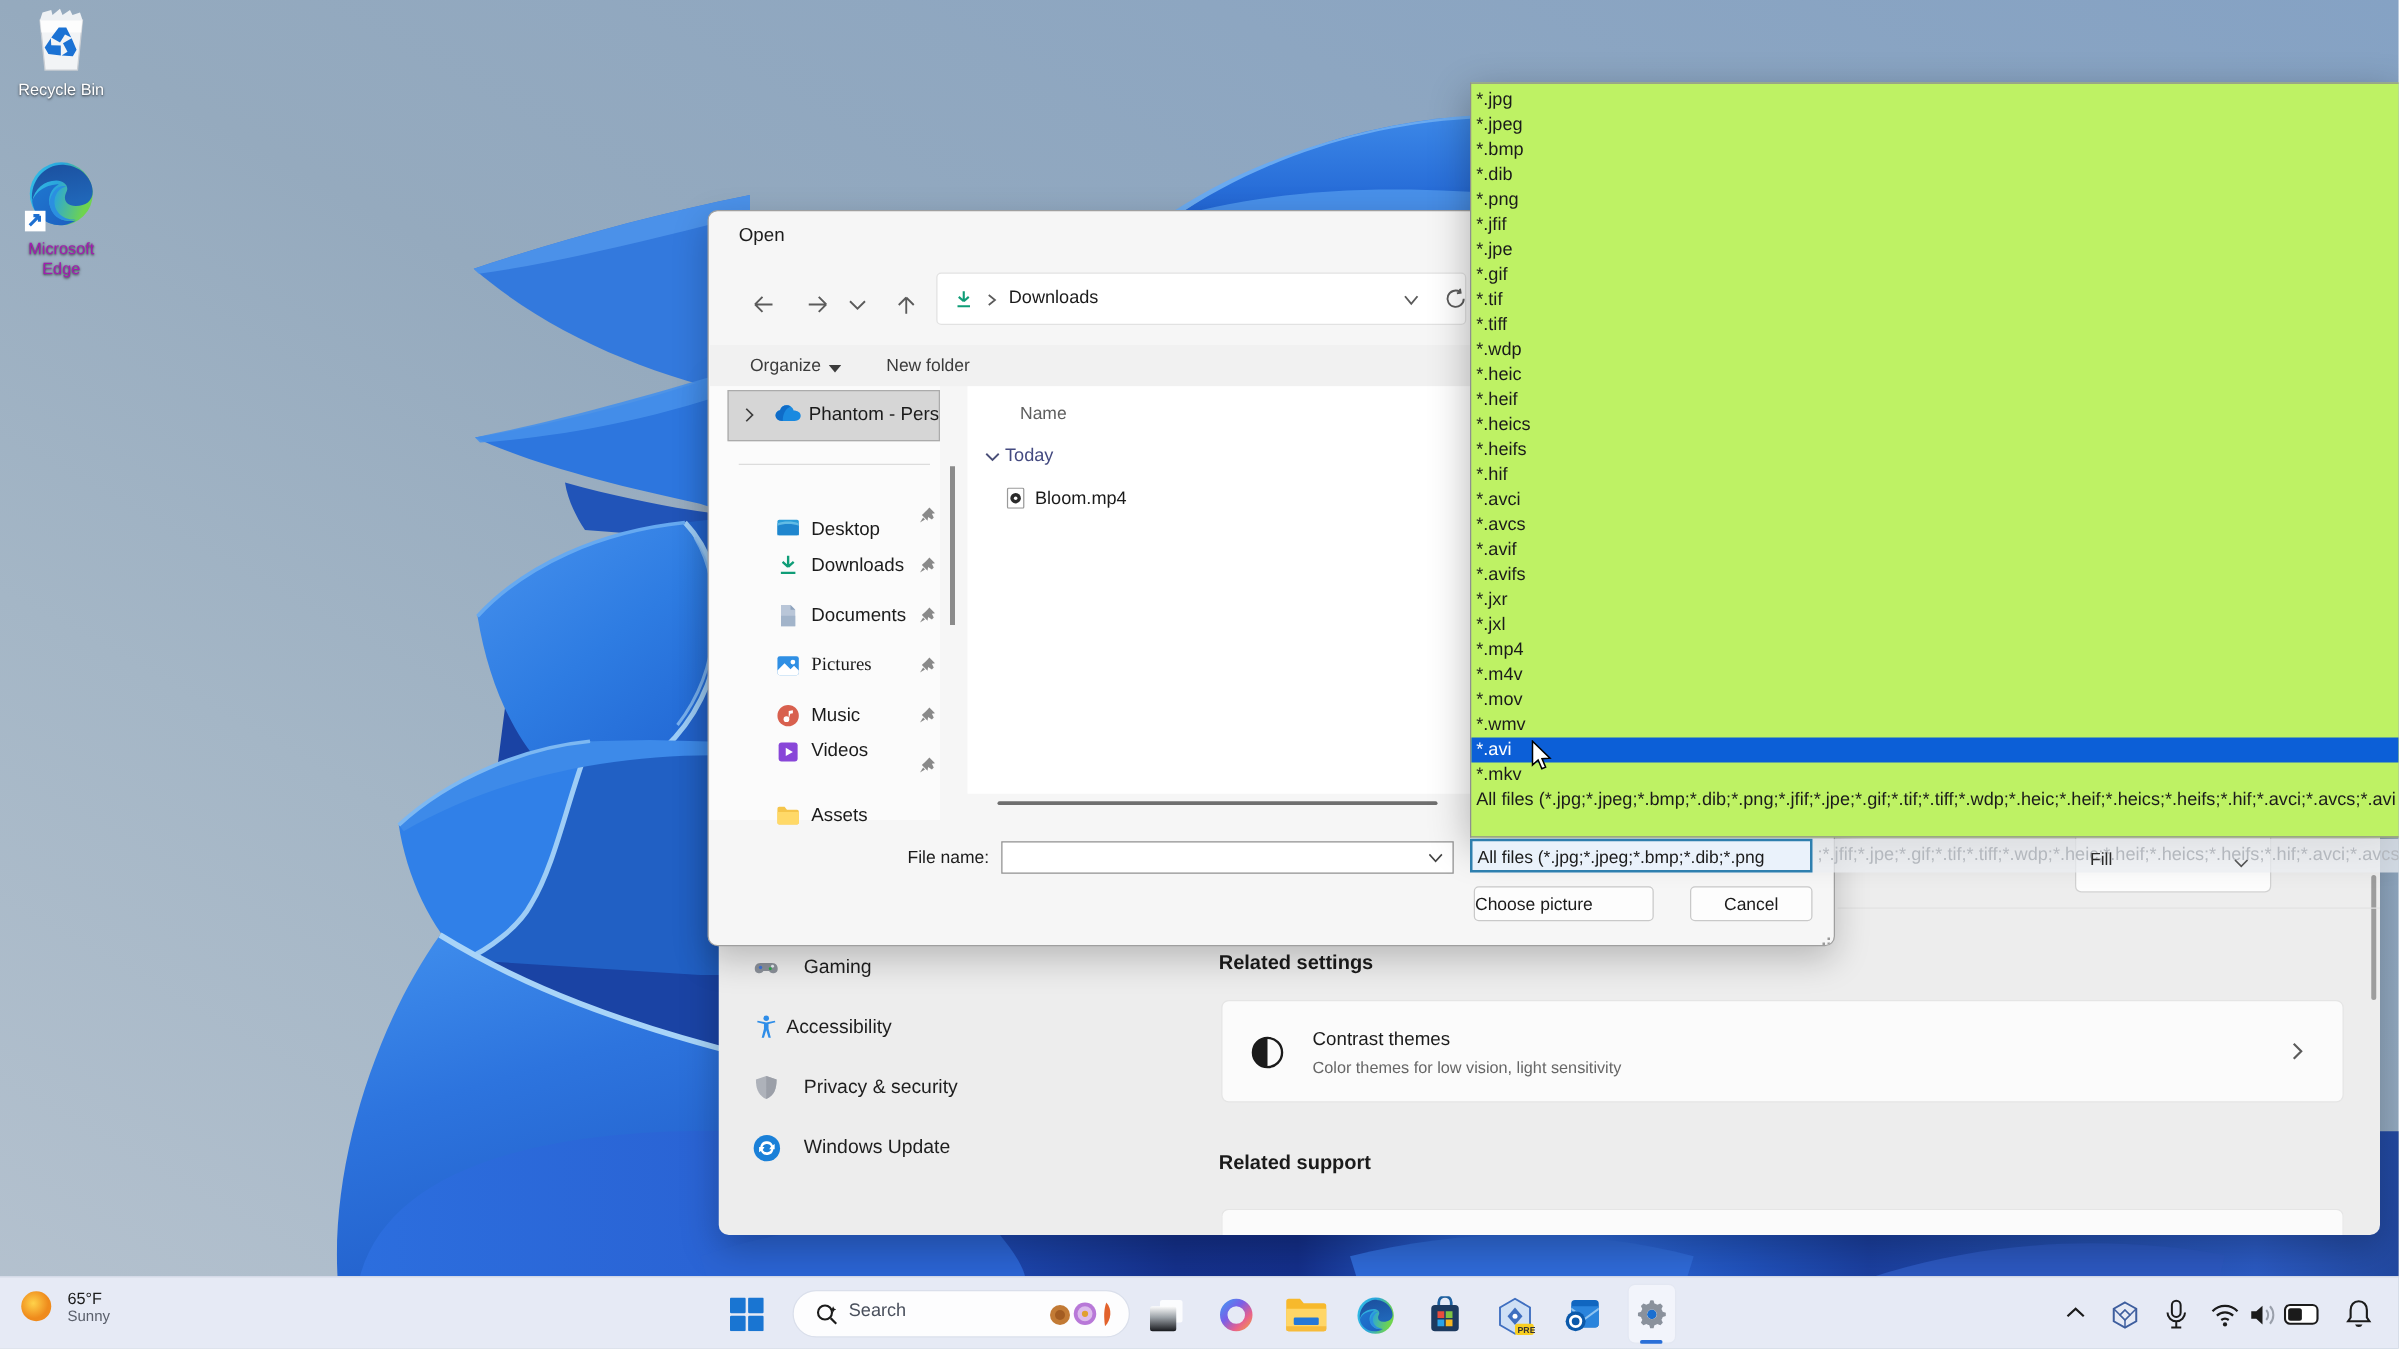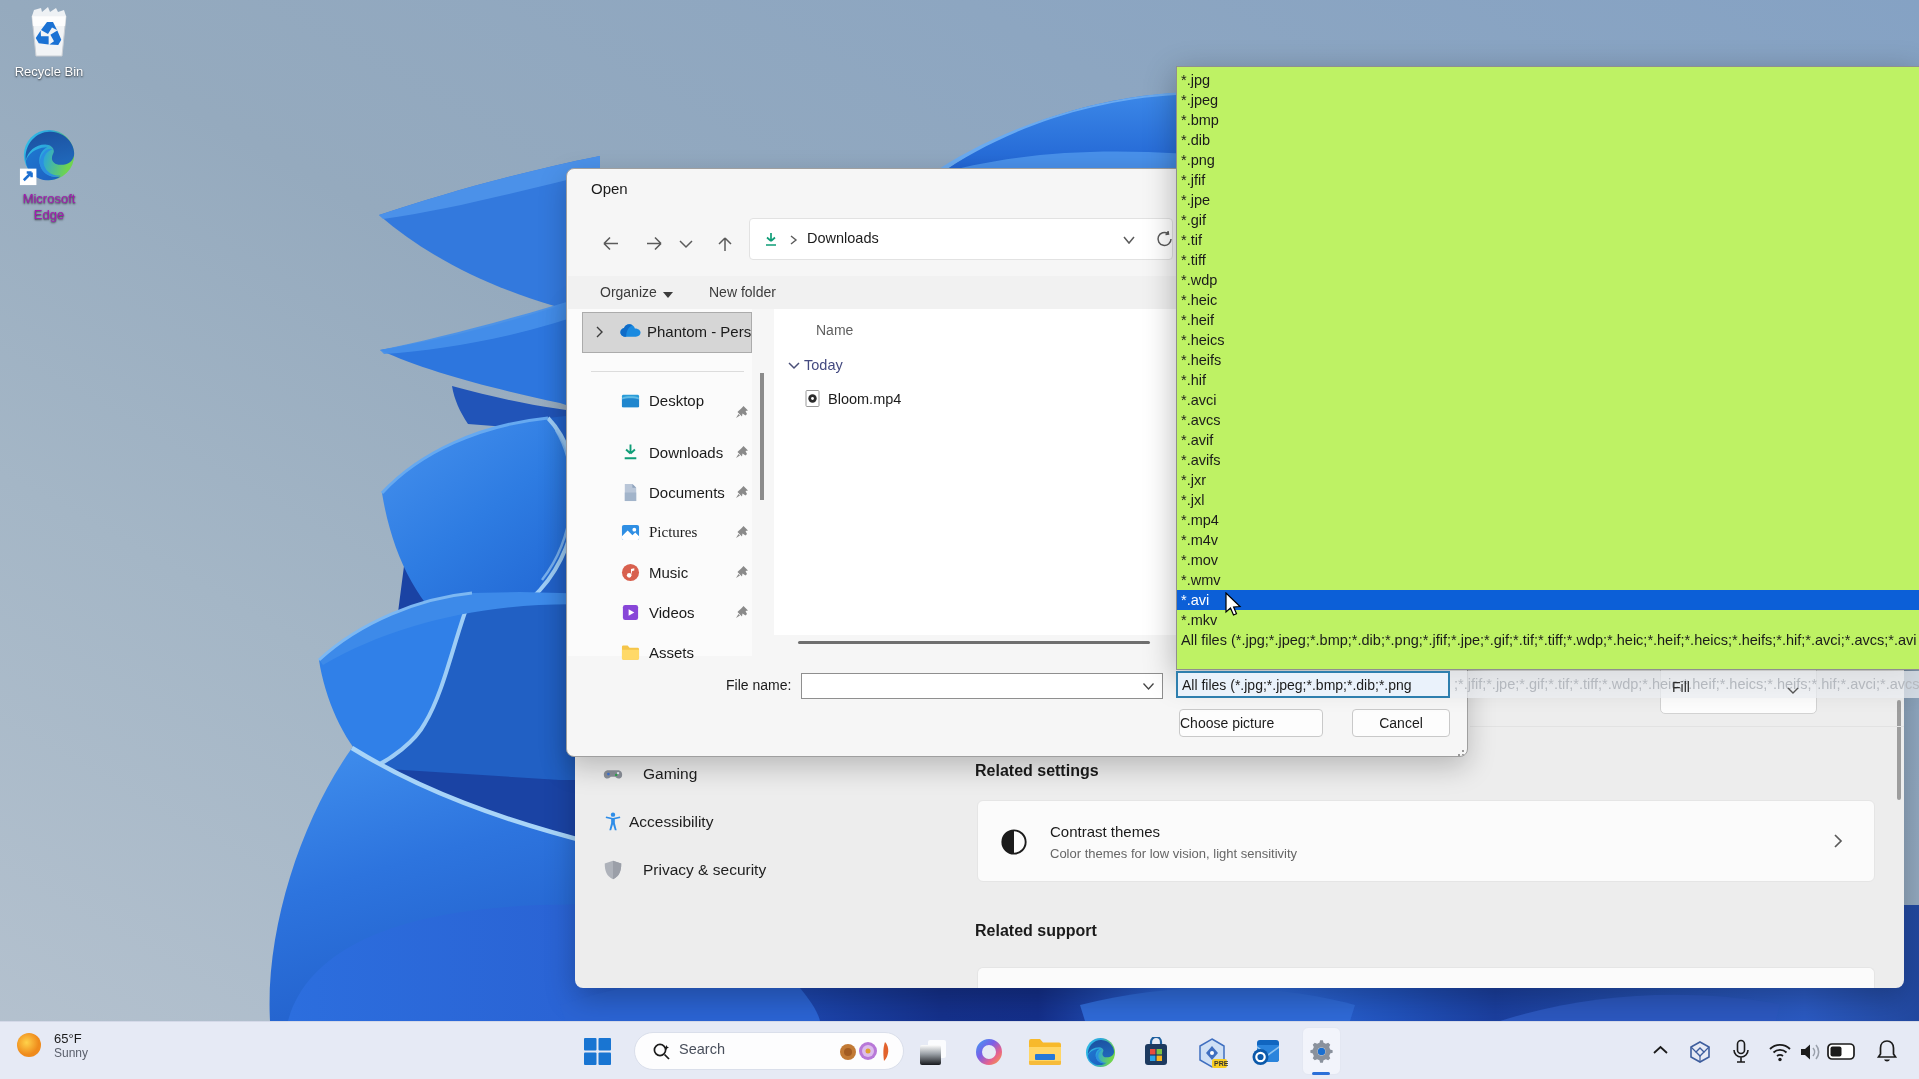--- a/index.html
+++ b/index.html
@@ -146,20 +146,28 @@
           </svg>
       <span style="margin-left:5px;">Accessibility</span>
     </div>
     <div style="height:48px;display:flex;align-items:center;">
       <svg width="22" height="22" viewBox="0 0 24 24">
             <path d="M12 2 L21 5 C21 13 19 19 12 22 C5 19 3 13 3 5 Z" fill="#aeb2ba"></path>
             <path d="M12 2 L21 5 C21 13 19 19 12 22 Z" fill="#9b9fa8"></path>
           </svg>
       <span style="margin-left:19px;">Privacy &amp; security</span>
     </div>
+    <div style="height:48px;display:flex;align-items:center;">
+      <svg width="23" height="23" viewBox="0 0 24 24">
+            <circle cx="12" cy="12" r="11" fill="#1a80d8"></circle>
+            <path d="M6.5 11 A5.5 5.5 0 0 1 17 9.5 L18.5 8.5 L18.5 13 L14 13 L15.5 10.5 A4 4 0 0 0 8.2 11.5 Z" fill="#fff"></path>
+            <path d="M17.5 13 A5.5 5.5 0 0 1 7 14.5 L5.5 15.5 L5.5 11 L10 11 L8.5 13.5 A4 4 0 0 0 15.8 12.5 Z" fill="#fff"></path>
+          </svg>
+      <span style="margin-left:18px;">Windows Update</span>
+    </div>
   </div>
 
   <div class="abs" style="left:400px;top:462px;font-size:16px;font-weight:bold;color:#1b1b1b;">Related settings</div>
   <div class="abs" style="left:402px;top:500px;width:898px;height:82px;background:#fbfbfb;border:1px solid #e5e5e5;border-radius:6px;">
     <svg class="abs" style="left:22px;top:27px;" width="28" height="28" viewBox="0 0 24 24">
           <circle cx="12" cy="12" r="10" fill="none" stroke="#1b1b1b" stroke-width="1.6"></circle>
           <path d="M12 2 A10 10 0 0 0 12 22 Z" fill="#1b1b1b"></path>
         </svg>
     <div class="abs" style="left:72px;top:22px;font-size:15px;color:#1b1b1b;">Contrast themes</div>
     <div class="abs" style="left:72px;top:45px;font-size:13px;color:#666;">Color themes for low vision, light sensitivity</div>
@@ -226,21 +234,21 @@
       </svg>
   <svg class="abs" style="left:52px;top:153px;" width="23" height="17" viewBox="0 0 24 16">
         <path d="M7.5 14.5 C3.5 14.5 1.5 12.3 1.5 9.8 C1.5 7.5 3.2 5.9 5.3 5.5 C6 3 8.2 1.5 10.8 1.5 C13.6 1.5 15.9 3.2 16.6 5.8 C19.7 5.9 22.5 7.3 22.5 10.2 C22.5 12.8 20.3 14.5 17.6 14.5 Z" fill="#1a8ae0"></path>
         <path d="M7.5 14.5 C3.5 14.5 1.5 12.3 1.5 9.8 C1.5 7.5 3.2 5.9 5.3 5.5 C6 3 8.2 1.5 10.8 1.5 C12 1.5 13.1 1.8 14 2.4 C10 4 7.5 8.5 7.5 14.5 Z" fill="#0f6cc8"></path>
       </svg>
   <div class="abs" style="left:80px;top:154px;width:104px;height:20px;overflow:hidden;font-size:15px;color:#1b1b1b;white-space:nowrap;">Phantom - Perso</div>
 
   <div class="abs" style="left:24px;top:202px;width:153px;height:1px;background:#dcdcdc;"></div>
 
   <div class="abs" style="left:54px;top:223px;width:146px;font-size:15px;color:#1b1b1b;">
-    <div style="height:40px;display:flex;align-items:flex-start;">
+    <div style="height:40px;display:flex;align-items:flex-end;">
       <svg width="19" height="19" viewBox="0 0 20 20">
             <rect x="1" y="3" width="18" height="13" rx="1.5" fill="#2a9cd8"></rect>
             <path d="M1 6 L19 6 L19 16 L1 16 Z" fill="#1f86ce"></path>
             <path d="M1 6 C6 4 14 4 19 6 L19 8 C14 6 6 6 1 8 Z" fill="#7accEC" opacity="0.7"></path>
           </svg>
       <span style="margin-left:9px;">Desktop</span>
     </div>
     <div style="height:40px;display:flex;align-items:center;">
       <svg width="19" height="19" viewBox="0 0 18 18">
             <g stroke="#0f9d77" stroke-width="1.8" fill="none">
@@ -266,21 +274,21 @@
       <span style="margin-left:9px;font-family:Liberation Serif, serif;">Pictures</span>
     </div>
     <div style="height:40px;display:flex;align-items:center;">
       <svg width="19" height="19" viewBox="0 0 20 20">
             <circle cx="10" cy="10" r="9" fill="#d8604e"></circle>
             <circle cx="8.6" cy="13" r="2.4" fill="#fff"></circle>
             <path d="M10.5 13 L10.5 6.2 L14 5.4 L14 8 L11.8 8.5" fill="#fff"></path>
           </svg>
       <span style="margin-left:9px;">Music</span>
     </div>
-    <div style="height:40px;display:flex;align-items:center;">
+    <div style="height:40px;display:flex;">
       <svg width="19" height="19" viewBox="0 0 20 20">
             <rect x="2" y="2" width="16" height="16" rx="2.5" fill="#8846d8"></rect>
             <path d="M8 6.5 L14 10 L8 13.5 Z" fill="#fff"></path>
           </svg>
       <span style="margin-left:9px;">Videos</span>
     </div>
     <div style="height:40px;display:flex;align-items:center;">
       <svg width="19" height="19" viewBox="0 0 20 20">
             <path d="M1 4 A1.5 1.5 0 0 1 2.5 2.5 L7 2.5 L9 5 L17.5 5 A1.5 1.5 0 0 1 19 6.5 L19 16 A1.5 1.5 0 0 1 17.5 17.5 L2.5 17.5 A1.5 1.5 0 0 1 1 16 Z" fill="#f5c54a"></path>
             <path d="M1 7 L19 7 L19 16 A1.5 1.5 0 0 1 17.5 17.5 L2.5 17.5 A1.5 1.5 0 0 1 1 16 Z" fill="#ffd968"></path>

